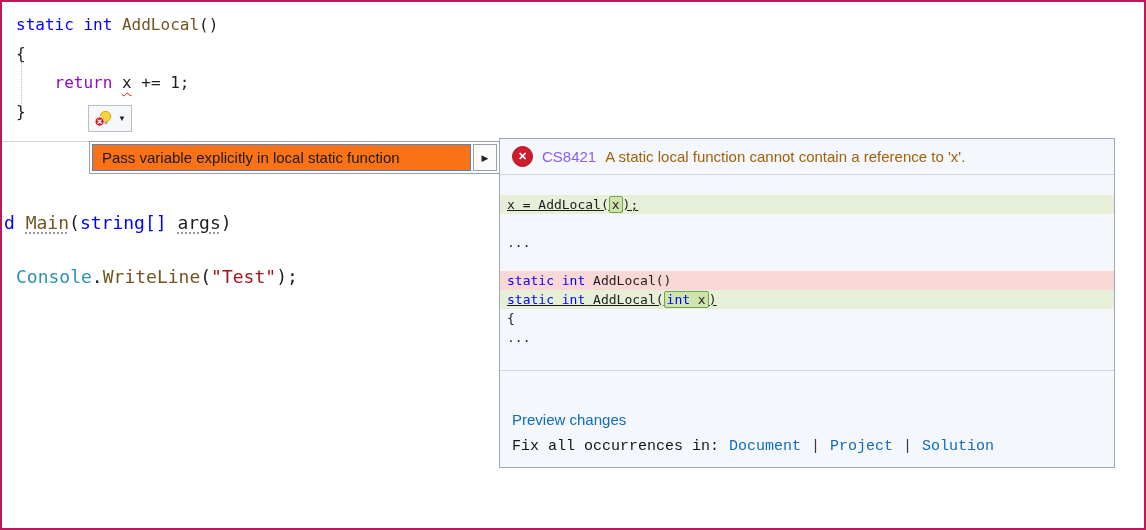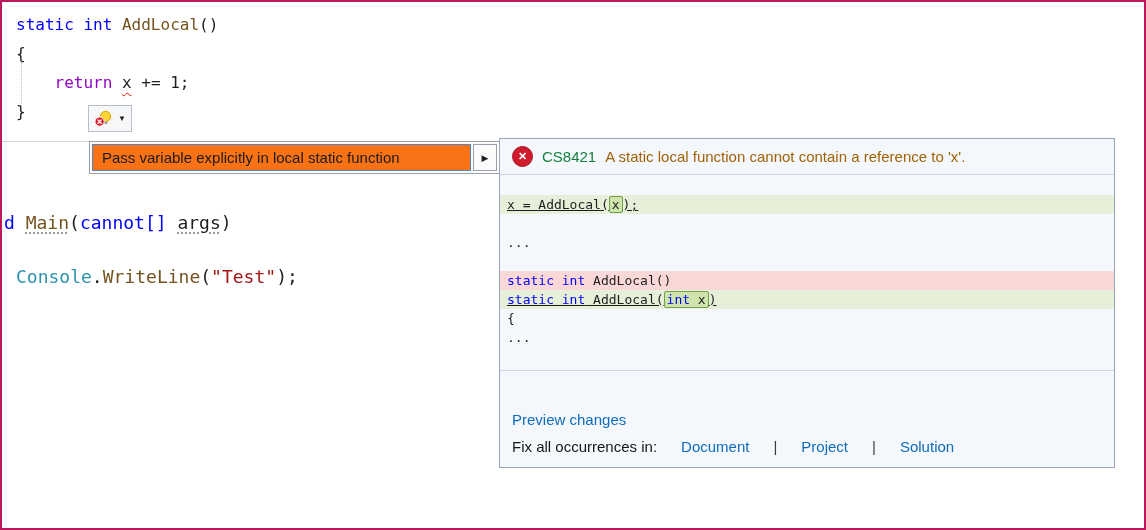--- a/index.html
+++ b/index.html
@@ -77,21 +77,21 @@
     padding: 7px 12px; border-bottom: 1px solid #cbd6e2;
     flex: 0 0 auto;
   }
   .err-icon {
     width: 21px; height: 21px; border-radius: 50%;
     background: #cf1b2b; color: #ffffff;
     display: flex; align-items: center; justify-content: center;
     font-size: 11px; font-weight: 700; flex: 0 0 auto;
     border: 1px solid #a81622;
   }
-  .err-code { color: #15803d; font-size: 15px; flex: 0 0 auto; }
+  .err-code { color: #8b5cf6; font-size: 15px; flex: 0 0 auto; }
   .err-msg { color: #a16207; font-size: 15px; white-space: nowrap; overflow: hidden; }
 
   .popup-preview {
     flex: 1 1 auto; padding-top: 20px; overflow: hidden;
     font-family: "DejaVu Sans Mono", "Liberation Mono", monospace;
     font-size: 13px; line-height: 19px; color: #1e1e1e;
   }
   .diff-line { white-space: pre; padding-left: 7px; min-height: 19px; }
   .diff-line.blank { height: 19px; }
   .removed { background: #fad8d8; }
@@ -100,21 +100,21 @@
     display: inline-block; border: 1px solid #74a14a; background: #cfe3ad;
     border-radius: 2px; padding: 0 2px; line-height: 15px;
   }
 
   .popup-footer {
     flex: 0 0 auto; border-top: 1px solid #cbd6e2;
     padding: 10px 12px 12px; font-size: 15px;
   }
   .link { color: #0f6cbd; cursor: pointer; }
   .preview-changes-row { margin-bottom: 10px; margin-top: 30px; }
-  .fix-row { display: flex; align-items: flex-end; gap: 24px; color: #151515; white-space: nowrap; }
+  .fix-row { display: flex; align-items: flex-end; gap: 10px; color: #151515; white-space: nowrap; font-family: Liberation Mono, monospace; }
   .fix-row .sep { color: #3b3b3b; }
 </style>
 </head>
 <body>
 
 <div class="canvas">
 
   <div class="code" id="code-top">
     <div class="code-line"><span class="kw">static int </span><span class="method">AddLocal</span><span>()</span></div>
     <div class="code-line">{</div>
@@ -136,21 +136,21 @@
 
   <div class="h-sep"></div>
 
   <div class="qa-menu">
     <div class="qa-item">Pass variable explicitly in local static function</div>
     <div class="qa-arrow">
       <span>▶</span>
     </div>
   </div>
 
-  <div class="code code-line" id="code-main-sig"><span class="kw">d </span><span class="method dotline">Main</span><span>(</span><span class="kw">cannot[]</span><span> </span><span class="dotline">args</span><span>)</span></div>
+  <div class="code code-line" id="code-main-sig"><span class="kw">d </span><span class="method dotline">Main</span><span>(</span><span class="kw">string[]</span><span> </span><span class="dotline">args</span><span>)</span></div>
 
   <div class="code code-line" id="code-console"><span class="type">Console</span><span>.</span><span class="method">WriteLine</span><span>(</span><span class="string">"Test"</span><span>);</span></div>
 
   <div class="popup">
 
     <div class="popup-header">
       <span class="err-icon">
           <span>✕</span>
         </span>
       <span class="err-code">CS8421</span>

